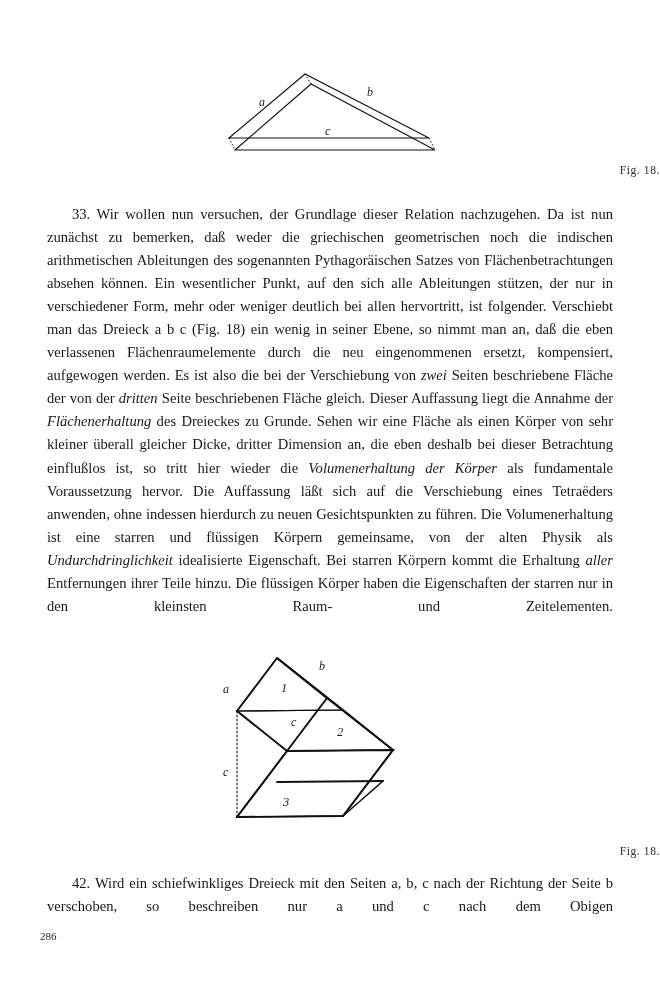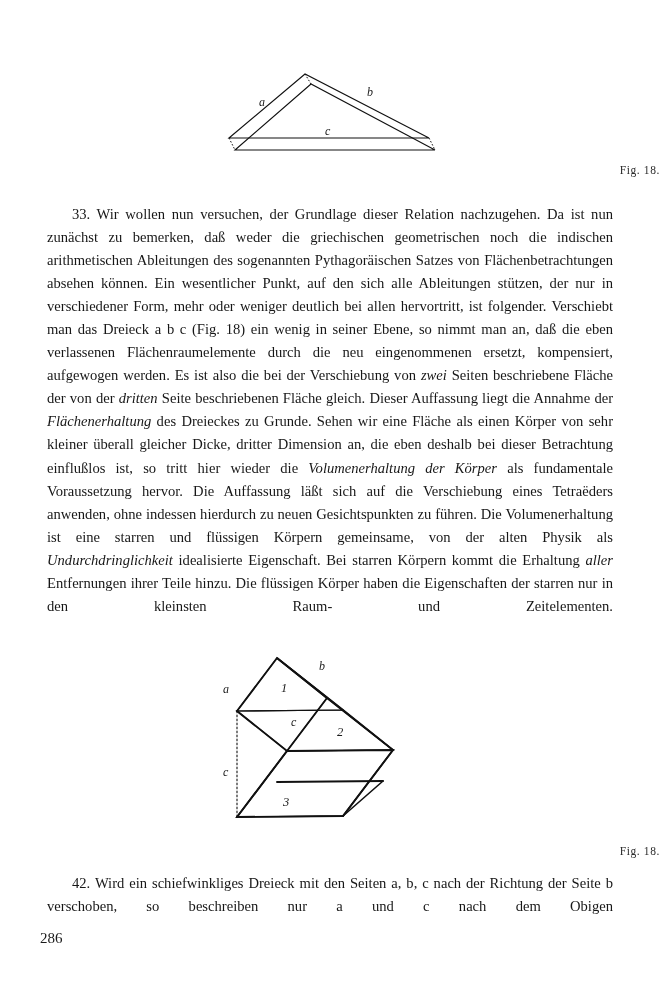--- a/index.html
+++ b/index.html
@@ -83,21 +83,21 @@
     display: inline-block;
     width: 100%;
   }
 
   em { font-style: italic; }
 
   .page-number {
     position: absolute;
     left: 40px;
     top: 930px;
-    font-size: 15px;
+    font-size: 11px;
     color: #1b1b1b;
     font-family: "Liberation Serif", "DejaVu Serif", serif;
   }
 </style>
 </head>
 <body>
 
 <div class="page">
 
   <div class="figure-block" id="figure-18">

